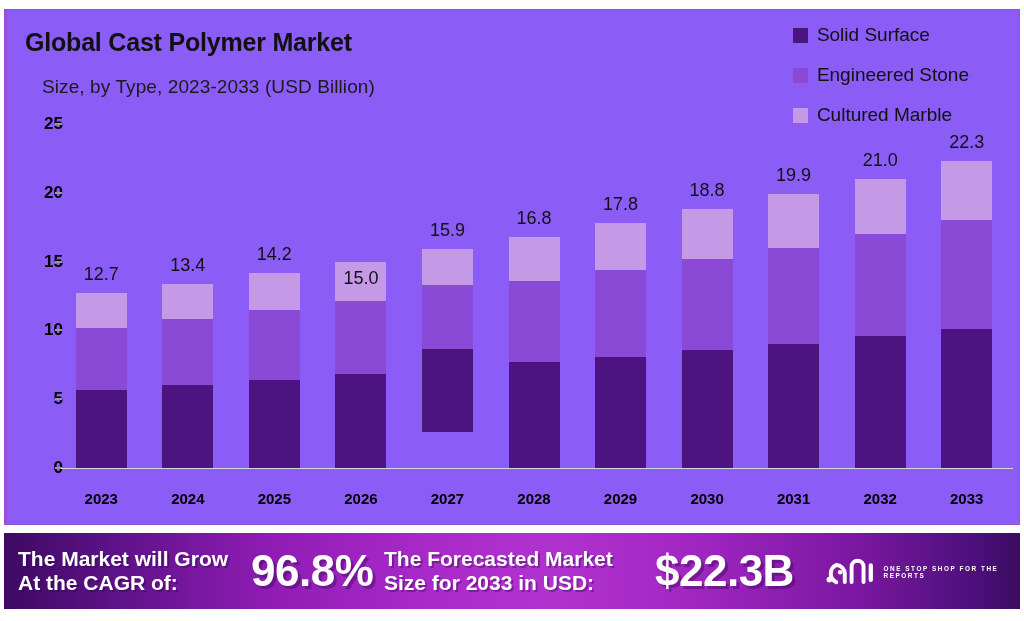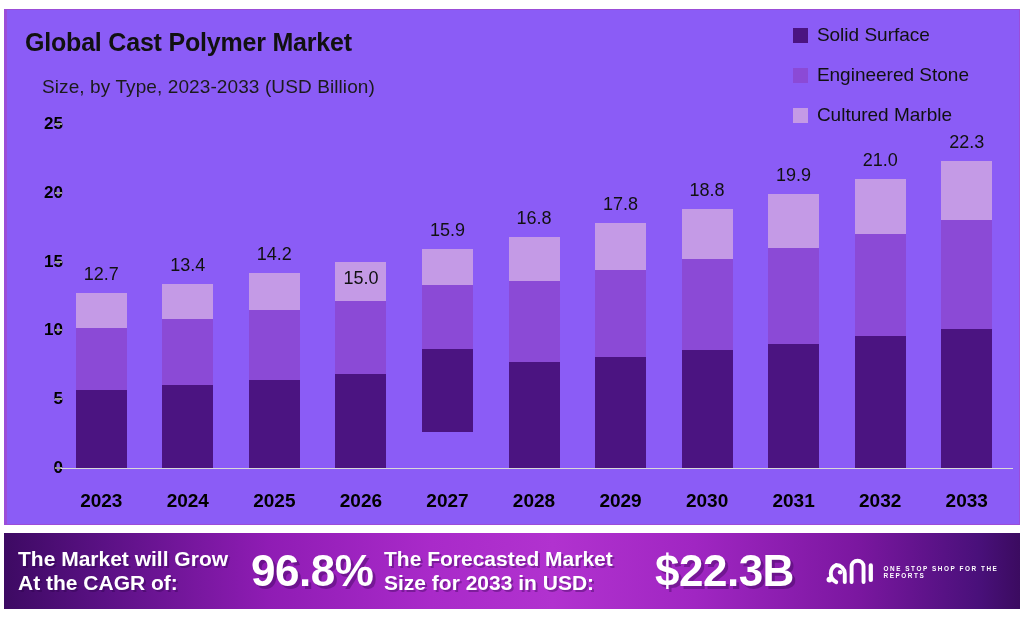--- a/index.html
+++ b/index.html
@@ -104,21 +104,21 @@
     position: absolute;
     left: 50%;
     transform: translate(-50%, -100%);
     font-size: 18px;
     color: #111111;
     white-space: nowrap;
   }
   .xtick {
     position: absolute;
     text-align: center;
-    font-size: 19px;
+    font-size: 15px;
     font-weight: 700;
     color: #000000;
     transform: translateX(-50%);
   }
 
   
   .banner {
     position: absolute;
     left: 4px; top: 533px;
     width: 1016px; height: 76px;

